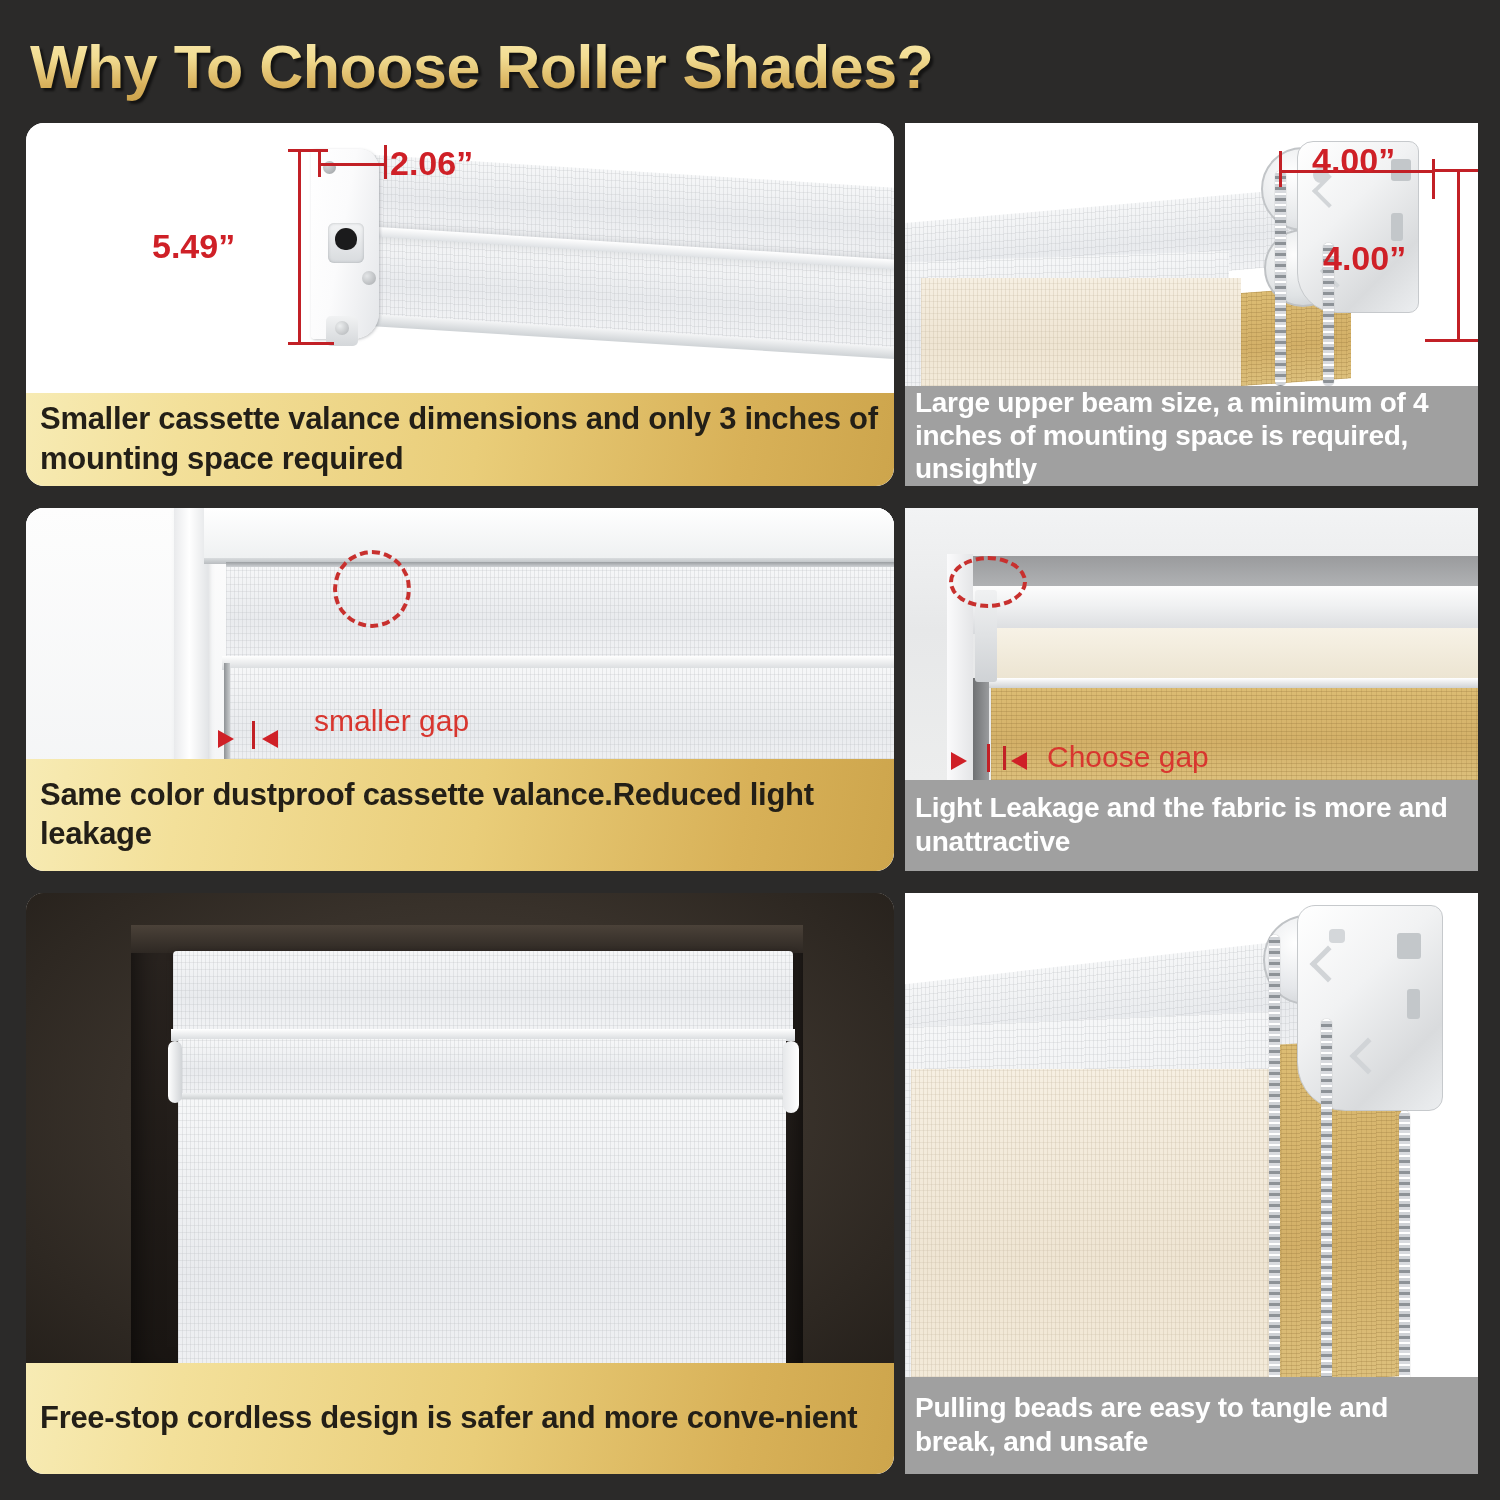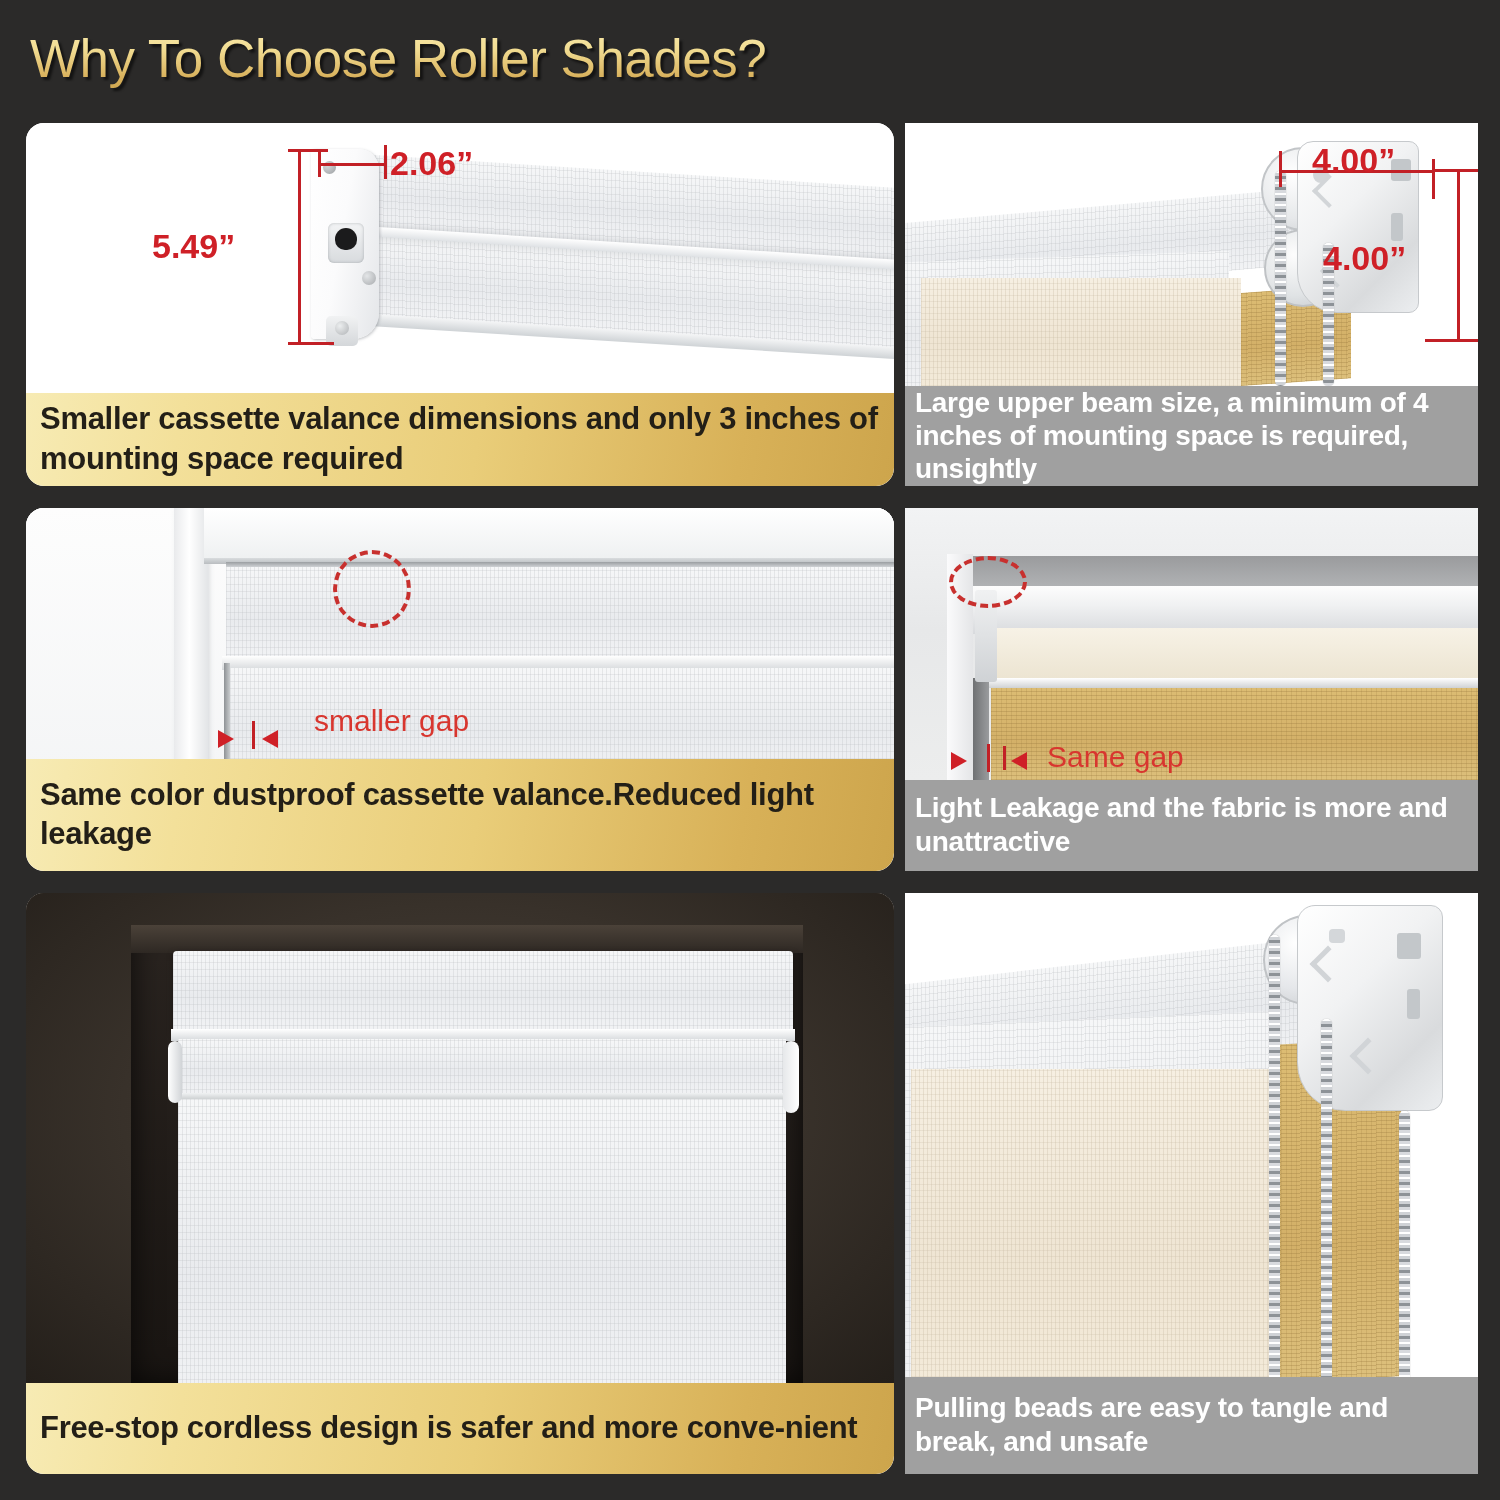--- a/index.html
+++ b/index.html
@@ -16,25 +16,25 @@
     position: relative;
     width: 1500px;
     height: 1500px;
     background: #2b2a29;
   }
 
   
   .title {
     position: absolute;
     left: 30px;
-    top: 18px;
+    top: 26px;
     width: 1100px;
     height: 82px;
-    font-size: 53px;
-    font-weight: normal;
+    font-size: 61px;
+    font-weight: bold;
     line-height: 82px;
     letter-spacing: -0.5px;
     white-space: nowrap;
     background: linear-gradient(180deg, #fbeeb6 0%, #f2dd93 38%, #d8b15c 72%, #c59c45 100%);
     -webkit-background-clip: text;
     background-clip: text;
     color: transparent;
     -webkit-text-fill-color: transparent;
     text-shadow: 0 0 0 rgba(0,0,0,0);
     filter: drop-shadow(3px 3px 1px rgba(0,0,0,0.55));
@@ -337,21 +337,21 @@
 
       <div style="position:absolute; left:70px; top:82px; width:22px; height:92px;
                   background:linear-gradient(180deg,#f0f1f2,#cfd2d5); border-radius:3px;"></div>
 
       <div class="dashcircle" style="left:44px; top:48px; width:78px; height:52px;"></div>
 
       <div class="arrow-r" style="left:46px; top:244px;"></div>
       <div class="rline v" style="left:82px; top:236px; height:28px;"></div>
       <div class="rline v" style="left:98px; top:238px; height:24px;"></div>
       <div class="arrow-l" style="left:106px; top:244px;"></div>
-      <div class="gaplabel" style="left:142px; top:232px;">Same gap</div>
+      <div class="gaplabel" style="left:142px; top:232px;">Choose gap</div>
     </div>
 
     <div class="caption bad" style="height:91px; font-size:28px; line-height:34px; padding:6px 10px 8px 10px;">
       <span class="txt">Light Leakage and the fabric is more and unattractive</span>
     </div>
   </div>
 
   <div class="panel good" style="left:26px; top:893px; width:868px; height:581px;">
 
     <div class="photo" style="height:490px; background:#3a332c;">
@@ -377,21 +377,21 @@
 
       <div class="fabric-white" style="position:absolute; left:152px; top:206px; width:608px; height:316px;"></div>
 
       <div style="position:absolute; left:142px; top:148px; width:14px; height:62px;
                   background:linear-gradient(90deg,#ffffff,#d1d4d7); border-radius:7px;"></div>
       <div style="position:absolute; left:757px; top:148px; width:16px; height:72px;
                   background:linear-gradient(90deg,#e6e8ea,#ffffff); border-radius:8px;"></div>
 
     </div>
 
-    <div class="caption good" style="height:91px; font-size:31px; line-height:40px;">
+    <div class="caption good" style="height:111px; font-size:31px; line-height:40px;">
       <span class="txt">Free-stop cordless design is safer and more conve-nient</span>
     </div>
   </div>
 
   <div class="panel bad" style="left:905px; top:893px; width:573px; height:581px;">
 
     <div class="photo" style="height:490px; background:#ffffff;">
 
       <div class="fabric-white" style="position:absolute; left:-20px; top:40px; width:470px; height:118px;
                   transform:skewY(-6.5deg); transform-origin:right top;"></div>

